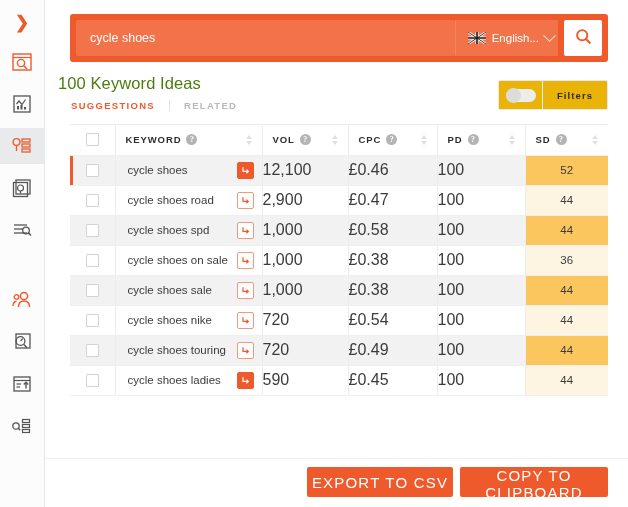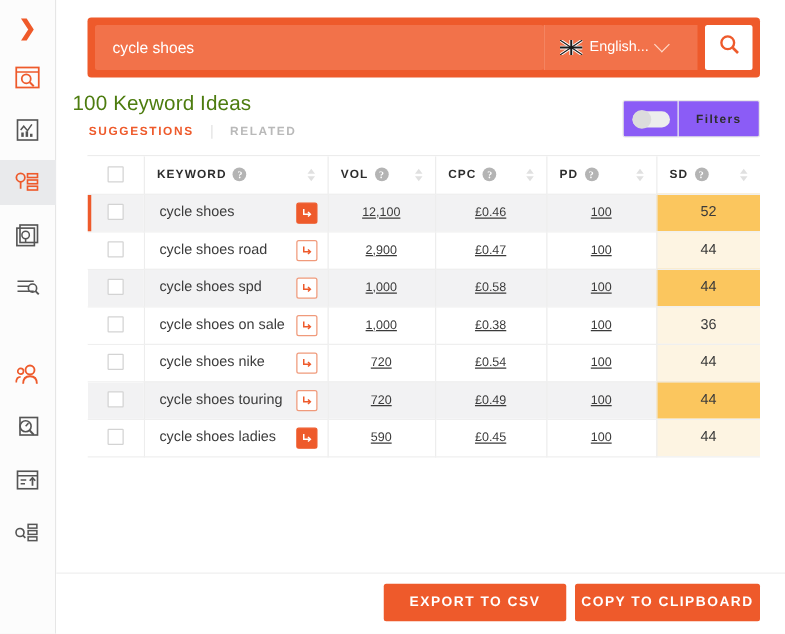--- a/index.html
+++ b/index.html
@@ -70,21 +70,21 @@
     background: transparent;
     color: #ffffff;
     font-family: "Liberation Sans", sans-serif;
     font-size: 12.5px;
   }
   .search-input::placeholder { color: #fde0d4; }
   .lang-select {
     display: flex; align-items: center;
     gap: 6px;
     height: 36px;
-    padding: 0 24px 0 12px;
+    padding: 0 4px 0 12px;
     border-left: 1px solid #f48461;
     background: #f2724a;
     cursor: pointer;
   }
   .flag {
     width: 18px; height: 12px;
     display: block;
   }
   .lang-label {
     color: #ffffff; font-size: 11.5px;
@@ -127,21 +127,21 @@
     padding-left: 14px;
     border-left: 1px solid #e2e2e2;
   }
 
   
   .filters-box {
     position: absolute; right: 20px; top: 80px;
     width: 110px; height: 30px;
     border: 1px solid #e8e8e8;
     border-radius: 2px;
-    background: #8b5cf6;
+    background: #eab308;
     display: flex; align-items: center;
   }
   .toggle {
     width: 44px; height: 30px;
     display: flex; align-items: center; justify-content: center;
     border-right: 1px solid #eeeeee;
     cursor: pointer;
   }
   .toggle-track {
     width: 30px; height: 13px;
@@ -270,43 +270,41 @@
     display: flex; align-items: center; justify-content: center;
     flex-shrink: 0;
     cursor: pointer;
     background: #ffffff;
   }
   .arrow-btn.filled {
     background: #ee5a2b;
     border-color: #ee5a2b;
   }
   td.num {
-    text-align: center;
-    font-size: 10px;
+    font-size: 16px;
     color: #3b3b3b;
-    text-decoration: underline;
   }
   td.sd { text-align: center; font-size: 11.5px; color: #3b3b3b; }
 
   
   .footer {
     position: absolute; left: 0; bottom: 0;
     width: 583px; height: 49px;
     background: #ffffff;
     border-top: 1px solid #f0f0f0;
   }
   .btn {
     position: absolute; top: 8px;
     height: 30px;
     background: #ee5a2b;
     color: #ffffff;
     border: none;
     border-radius: 2px;
     font-family: "Liberation Sans", sans-serif;
-    font-size: 11px; font-weight: bold;
+    font-size: 15px; font-weight: normal;
     letter-spacing: 1.2px;
     cursor: pointer;
   }
   .btn-csv  { left: 262px; width: 146px; }
   .btn-clip { left: 415px; width: 148px; }
 </style>
 </head>
 <body>
 
 <div id="app">
@@ -606,20 +604,38 @@
                       <polyline points="6.4,4.6 8.3,6.4 6.4,8.2" fill="none" stroke="#ee5a2b" stroke-width="1.2"></polyline>
                     </svg>
                   </span>
                 </div>
               </td>
               <td class="num">1,000</td>
               <td class="num">£0.38</td>
               <td class="num">100</td>
               <td class="sd">36</td>
             </tr>
+            <tr class="even">
+              <td class="check"><span class="cbx"></span></td>
+              <td class="kwcell">
+                <div class="kw-inner">
+                  <span class="kw-text">cycle shoes sale</span>
+                  <span class="arrow-btn">
+                    <svg width="11" height="11" viewBox="0 0 11 11">
+                      <path d="M3 2.2 V6.4 H8" fill="none" stroke="#ee5a2b" stroke-width="1.2"></path>
+                      <polyline points="6.4,4.6 8.3,6.4 6.4,8.2" fill="none" stroke="#ee5a2b" stroke-width="1.2"></polyline>
+                    </svg>
+                  </span>
+                </div>
+              </td>
+              <td class="num">1,000</td>
+              <td class="num">£0.38</td>
+              <td class="num">100</td>
+              <td class="sd">44</td>
+            </tr>
             <tr class="odd">
               <td class="check"><span class="cbx"></span></td>
               <td class="kwcell">
                 <div class="kw-inner">
                   <span class="kw-text">cycle shoes nike</span>
                   <span class="arrow-btn">
                     <svg width="11" height="11" viewBox="0 0 11 11">
                       <path d="M3 2.2 V6.4 H8" fill="none" stroke="#ee5a2b" stroke-width="1.2"></path>
                       <polyline points="6.4,4.6 8.3,6.4 6.4,8.2" fill="none" stroke="#ee5a2b" stroke-width="1.2"></polyline>
                     </svg>

